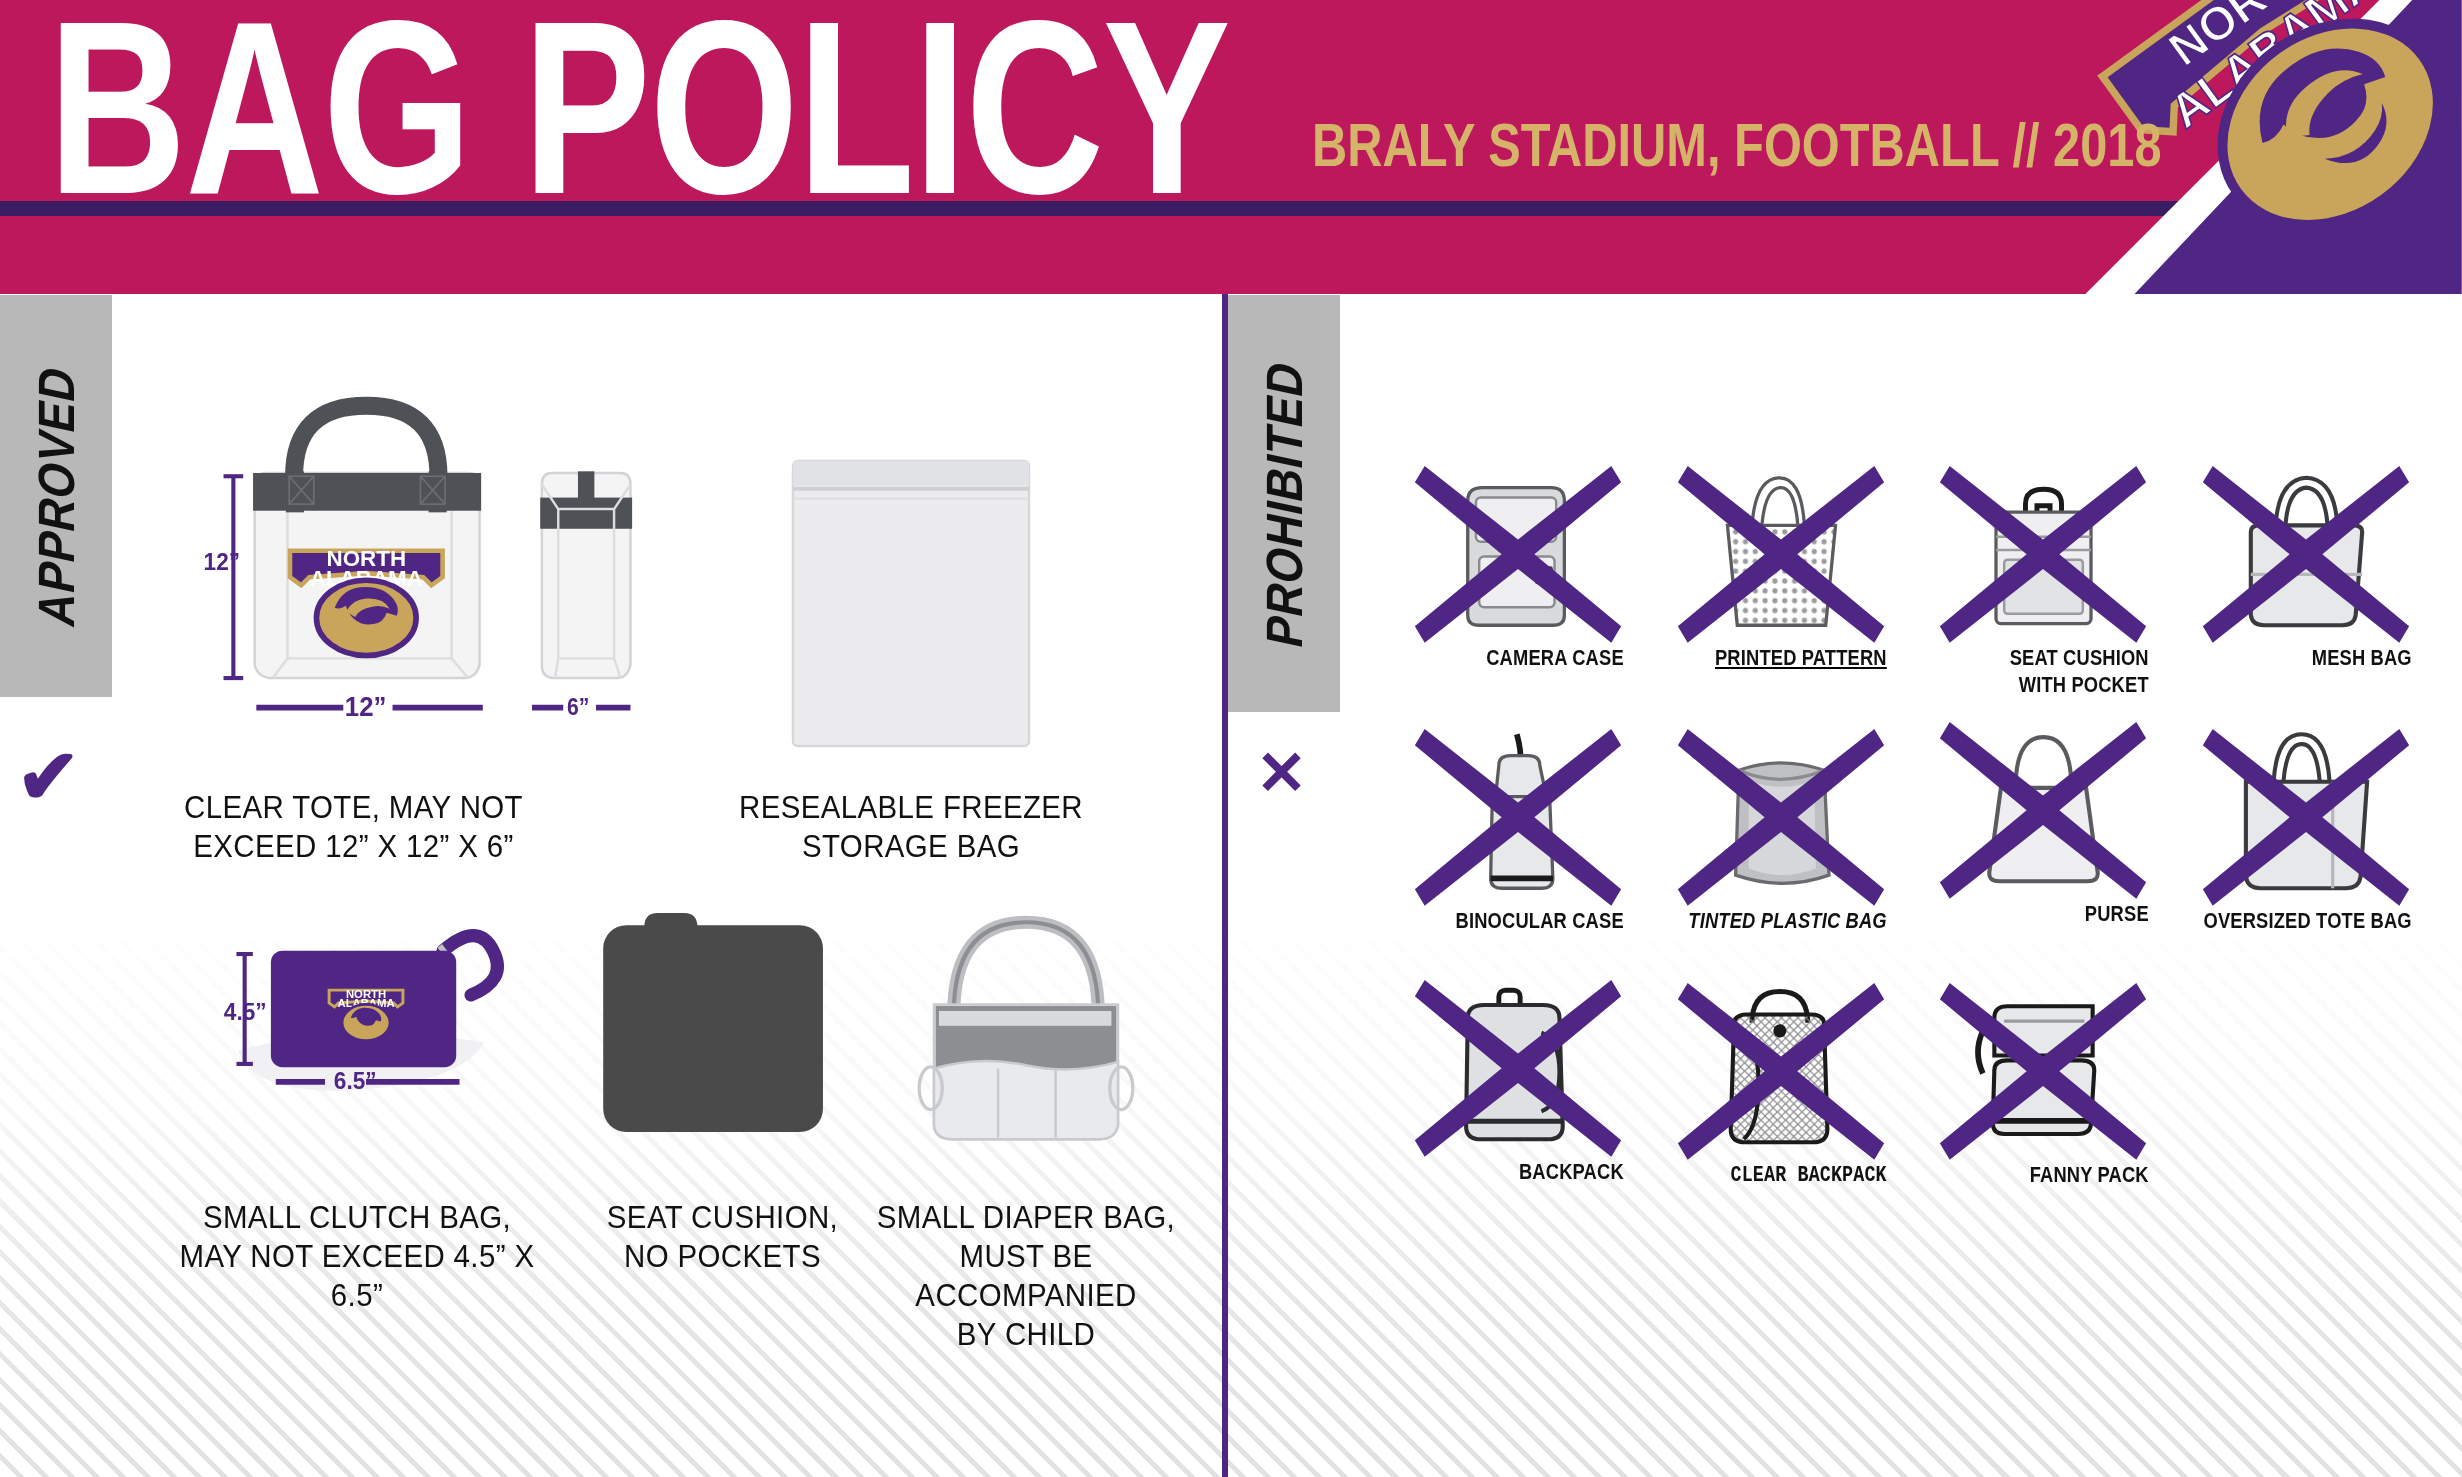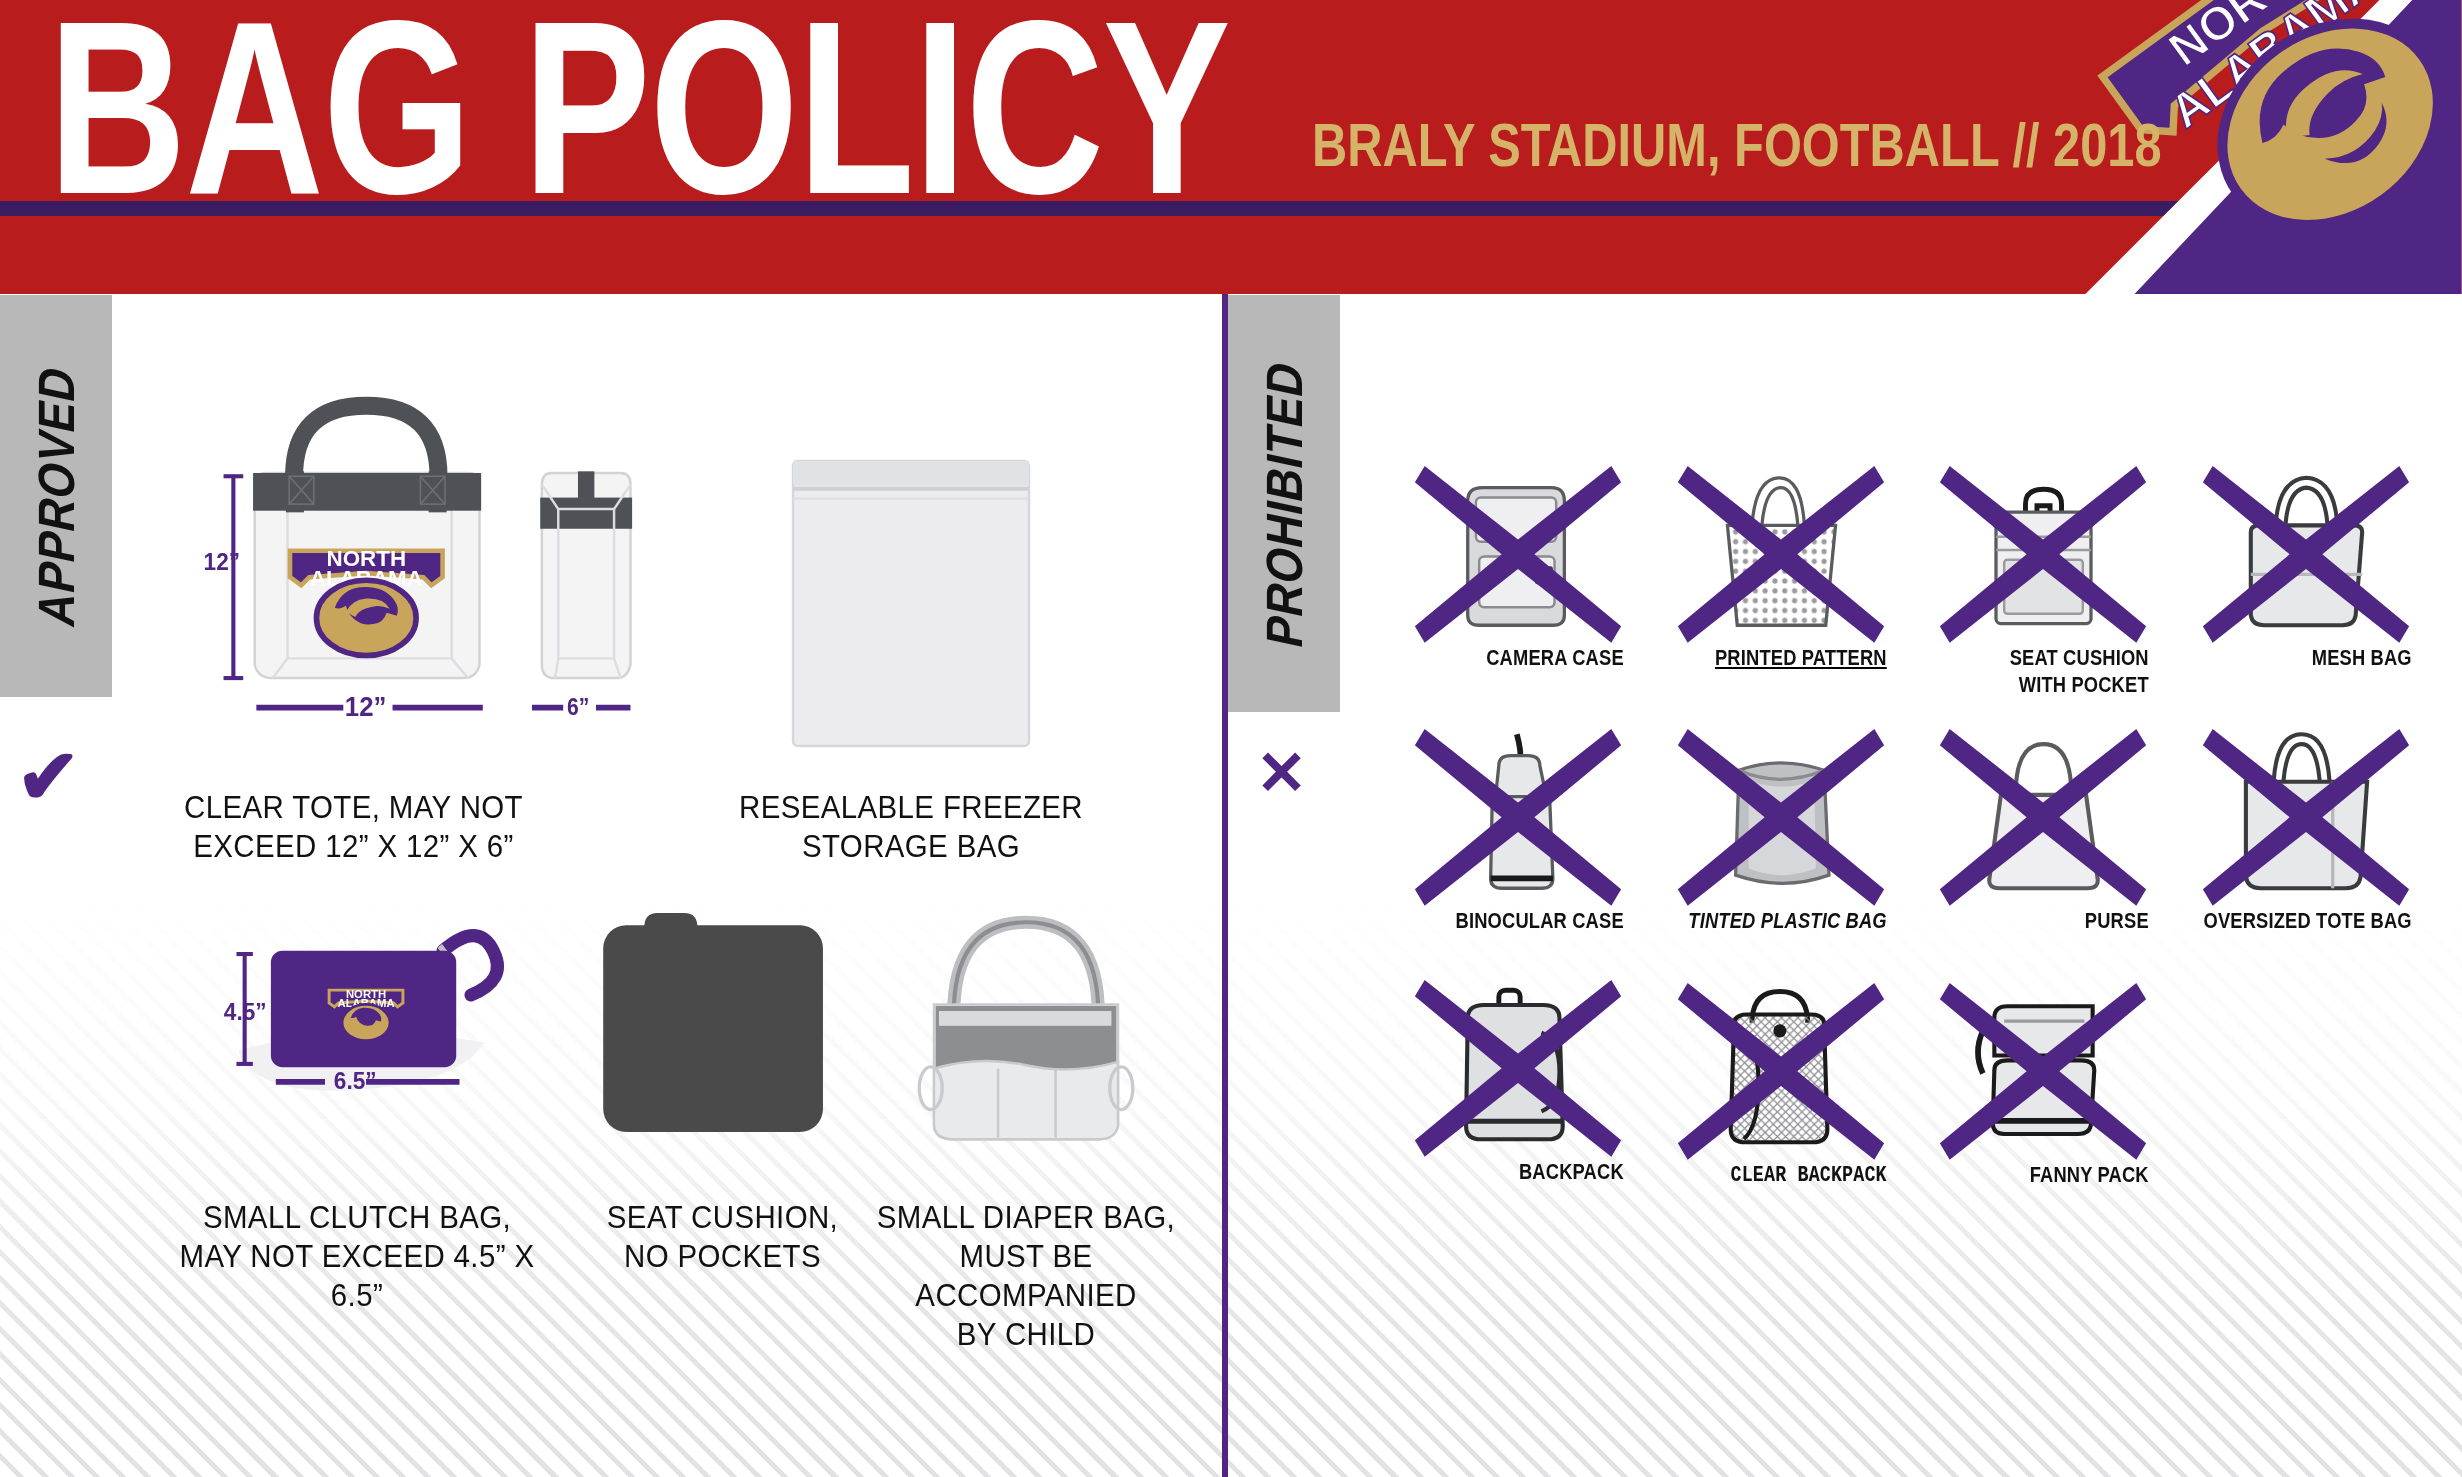--- a/index.html
+++ b/index.html
@@ -19,21 +19,21 @@
        rgba(160,160,165,0.00) 13px,
        rgba(150,150,158,0.28) 13px,
        rgba(150,150,158,0.28) 18px);
     -webkit-mask-image:linear-gradient(to bottom, rgba(0,0,0,0) 0%, rgba(0,0,0,.25) 35%, rgba(0,0,0,.85) 70%, rgba(0,0,0,1) 100%);
     mask-image:linear-gradient(to bottom, rgba(0,0,0,0) 0%, rgba(0,0,0,.25) 35%, rgba(0,0,0,.85) 70%, rgba(0,0,0,1) 100%);
     pointer-events:none;
   }
   
   #header{
     position:absolute;left:0;top:0;width:2462px;height:294px;
-    background:#b91c1c;overflow:hidden;
+    background:#be185d;overflow:hidden;
   }
   #header-rule{
     position:absolute;left:0;top:201px;width:2261px;height:14.8px;
     background:#3A1C63;
   }
   #page-title{
     position:absolute;left:48px;top:-14.8px;
     font-size:246px;line-height:246px;
     font-weight:bold;color:#ffffff;
     letter-spacing:-1.6px;
@@ -364,21 +364,21 @@
         <path d="M58 48 q50 22 104 0" fill="none" stroke="#8A8B8E" stroke-width="4"></path>
         <path d="M70 60 q40 16 80 0 L152 168 q-42 16 -82 0 Z" fill="#D6D7DA"></path>
       </svg>
       <svg class="bigx" viewBox="0 0 256 226">
         <path d="M14 6 L128 96 L242 6 L254 26 L148 114 L254 202 L242 222 L128 132 L14 222 L2 202 L108 114 L2 26 Z" fill="#4F2683"></path>
       </svg>
     </div>
     <div class="pro-label">TINTED PLASTIC BAG</div>
   </div>
 
-  <div class="pro-item" style="left:525px;top:263px;">
+  <div class="pro-item" style="left:525px;top:256px;">
     <div class="pro-img">
       <svg viewBox="0 0 220 210" width="181" height="172">
         <path d="M76 78 q0 -62 34 -62 q34 0 34 62" fill="none" stroke="#5A5B5E" stroke-width="5"></path>
         <path d="M58 78 L162 78 L176 180 q2 12 -12 12 L56 192 q-14 0 -12 -12 Z" fill="#EFEFF1" stroke="#5A5B5E" stroke-width="5"></path>
       </svg>
       <svg class="bigx" viewBox="0 0 256 226">
         <path d="M14 6 L128 96 L242 6 L254 26 L148 114 L254 202 L242 222 L128 132 L14 222 L2 202 L108 114 L2 26 Z" fill="#4F2683"></path>
       </svg>
     </div>
     <div class="pro-label">PURSE</div>

